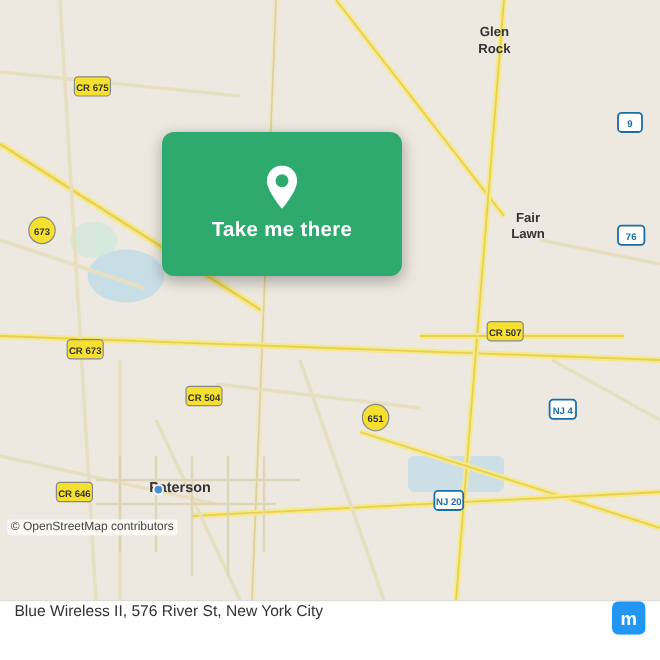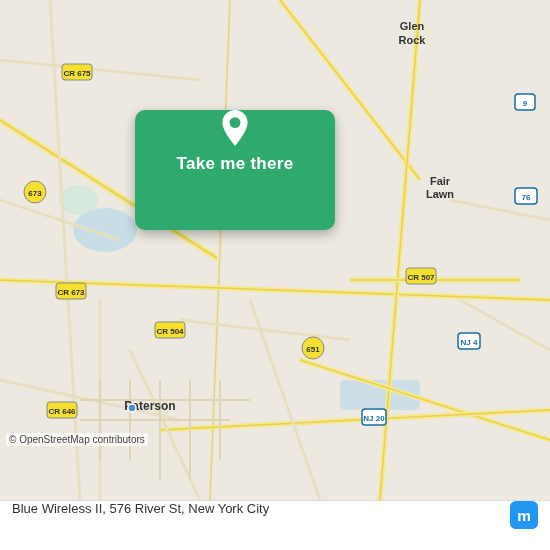--- a/index.html
+++ b/index.html
@@ -32,20 +32,21 @@
       position: absolute;
       top: 110px;
       left: 135px;
       width: 200px;
       height: 120px;
       background-color: #2eaa6e;
       border-radius: 10px;
       display: flex;
       flex-direction: column;
       align-items: center;
+      justify-content: center;
       cursor: pointer;
       box-shadow: 0 4px 12px rgba(0,0,0,0.3);
     }
 
     .pin-icon {
       width: 36px;
       height: 36px;
       margin-bottom: 8px;
     }
 

